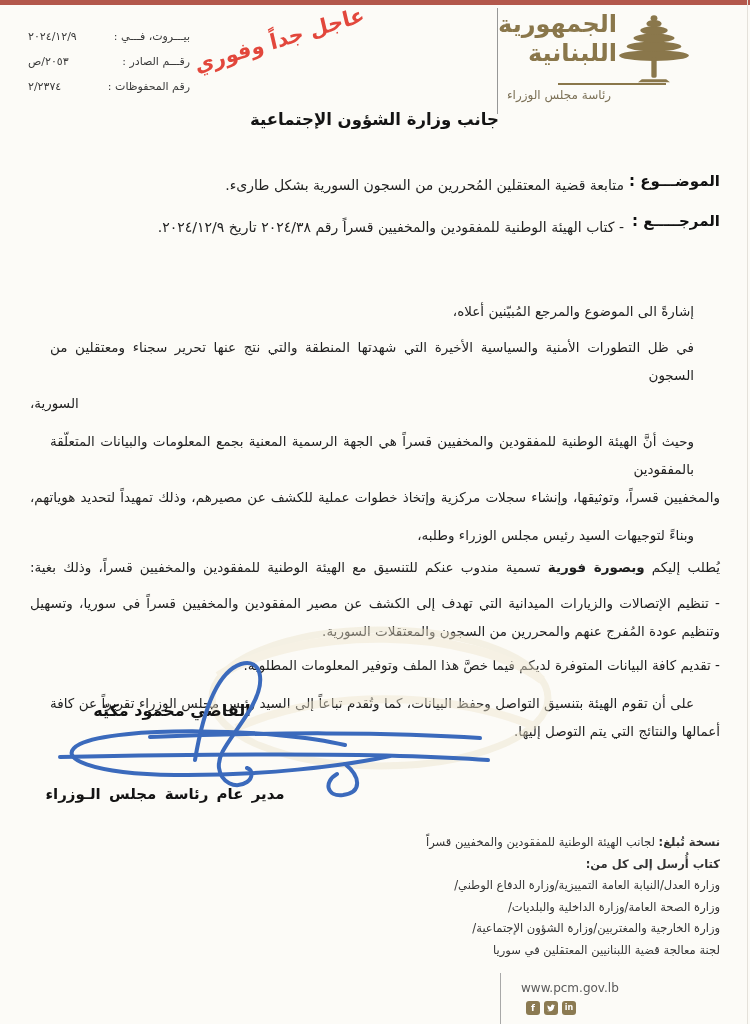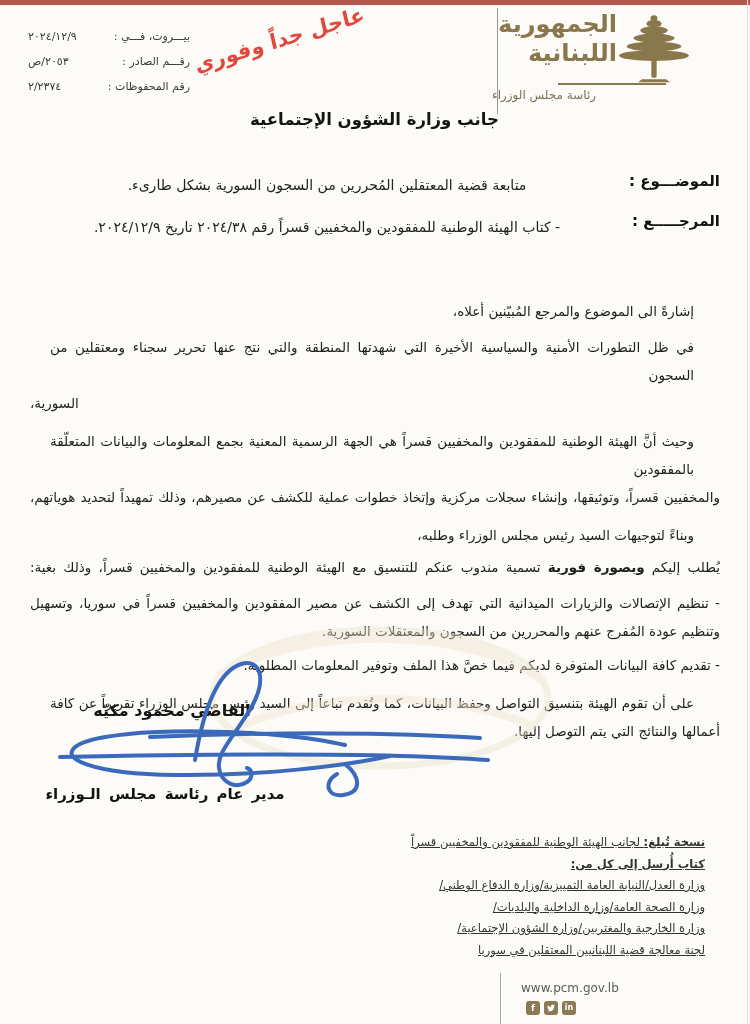--- a/index.html
+++ b/index.html
@@ -24,30 +24,30 @@
     color:#e13a2e;font-size:21px;font-weight:bold;direction:rtl;text-align:center;
     letter-spacing:1px;opacity:.93;}
 
   .hdr-divider{left:497px;top:8px;width:1px;height:106px;background:#979797;}
 
   
   .logo-cal{left:505px;top:10px;width:112px;direction:rtl;text-align:right;
     font-size:24px;font-weight:bold;color:#8a774b;line-height:1.2;}
   .cedar{left:616px;top:12px;}
   .logo-rule{left:558px;top:83px;width:108px;height:2px;background:#8a774b;}
-  .logo-sub{left:492px;top:88px;width:134px;direction:rtl;text-align:left;
+  .logo-sub{left:492px;top:88px;width:134px;direction:rtl;text-align:center;
     font-size:12px;color:#7c7157;}
 
   .addressee{left:250px;top:110px;direction:rtl;font-size:16.5px;font-weight:bold;color:#141414;}
 
   
   .subj-block{left:30px;top:172px;width:690px;direction:rtl;font-size:14px;}
   .subj-row{display:flex;margin-bottom:13px;}
   .subj-label{font-weight:bold;width:96px;flex:none;font-size:15px;color:#111;}
-  .subj-content{flex:1;line-height:27px;text-align:center;}
+  .subj-content{flex:1;line-height:27px;}
   .ref-item{line-height:31px;}
 
   
   .body-block{left:30px;top:297px;width:690px;direction:rtl;font-size:13.5px;color:#1f1f1f;}
   .line{line-height:28px;}
   .stretch{text-align:justify;text-align-last:justify;}
   .ind{padding-right:26px;margin-left:20px;}
   .al-left{text-align:left;}
   .al-center{text-align:right;}
   .mb4{margin-bottom:4px;}.mb6{margin-bottom:6px;}.mb8{margin-bottom:8px;}
@@ -56,22 +56,22 @@
 
   
   .sig-name{left:58px;top:701px;width:228px;direction:rtl;text-align:center;
     font-size:16px;font-weight:bold;color:#141414;}
   .sig-title{left:36px;top:785px;width:258px;direction:rtl;text-align:center;
     font-size:15px;font-weight:bold;color:#141414;word-spacing:3px;}
   .sig-svg{left:45px;top:652px;}
   .watermark{left:170px;top:588px;opacity:.45;}
 
   
-  .cc{right:45px;top:832px;width:480px;direction:rtl;text-align:right;
-    font-size:11.5px;line-height:21.5px;color:#333;text-decoration:underline;}
+  .cc{right:30px;top:832px;width:480px;direction:rtl;text-align:right;
+    font-size:11.5px;line-height:21.5px;color:#333;}
 
   
   .footer-divider{left:500px;top:973px;width:1px;height:51px;background:#a8a8a8;}
   .site{left:521px;top:981px;font-size:12px;color:#5a5a5a;}
   .social{left:526px;top:1001px;display:flex;gap:4px;}
   .soc{width:14px;height:14px;background:#8b7a52;border-radius:3px;color:#fff;
     font-size:9px;font-weight:bold;display:flex;align-items:center;justify-content:center;
     line-height:1;}
   .soc svg{display:block;}
 </style>

